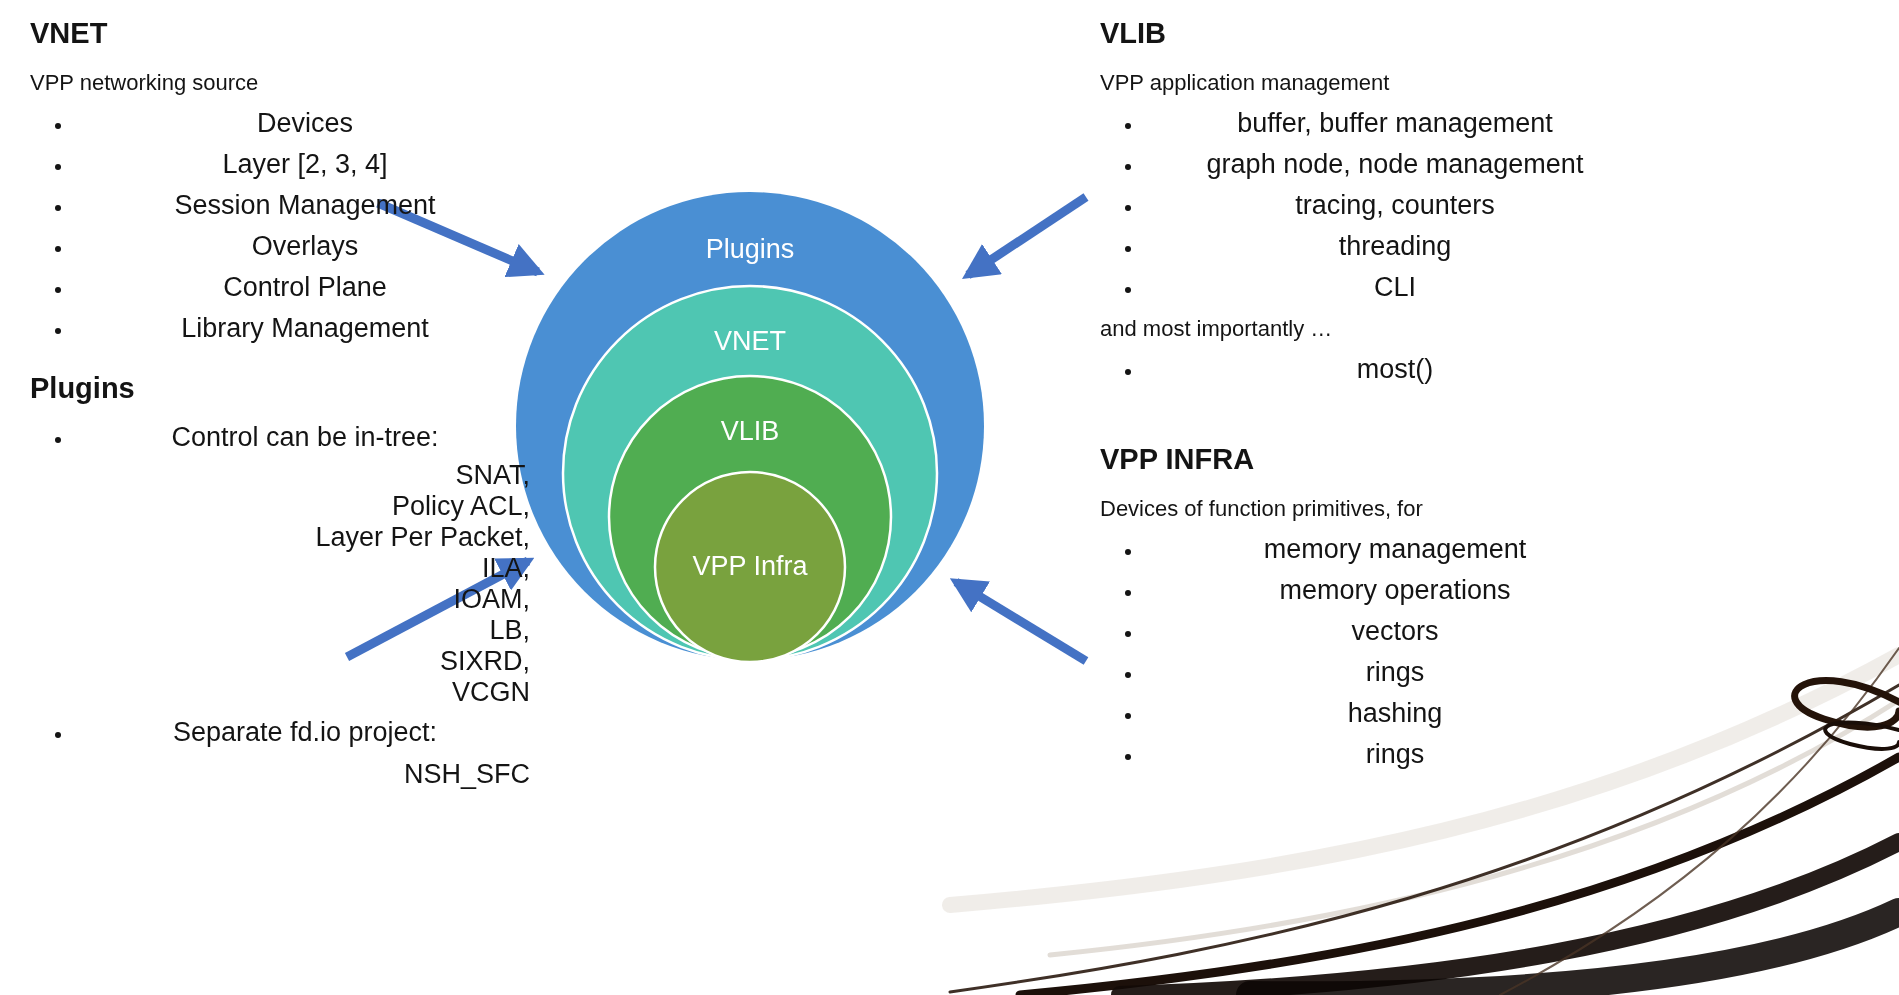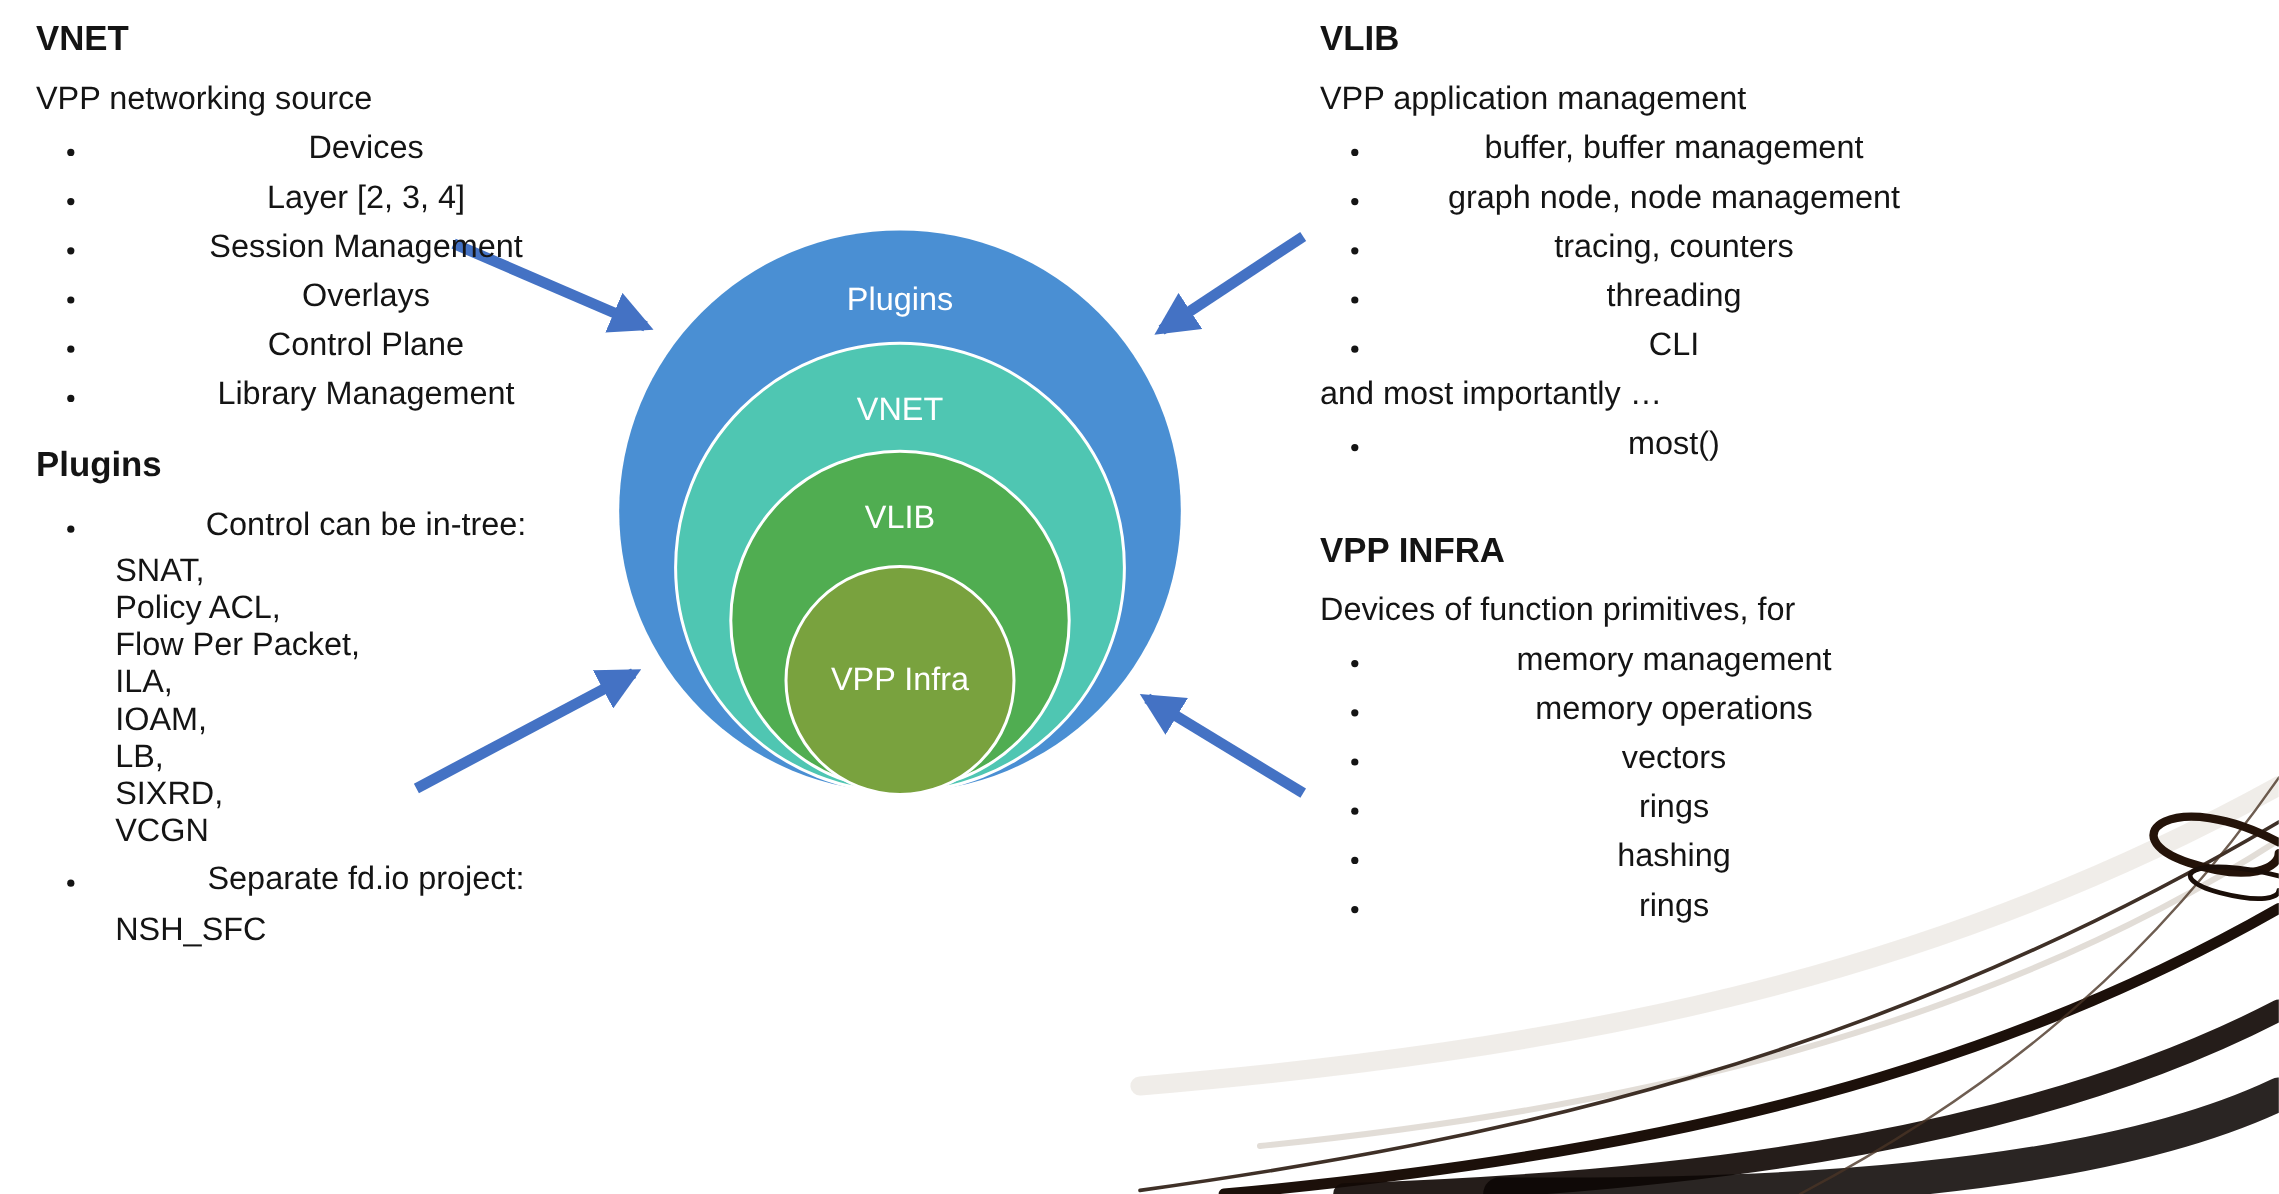--- a/index.html
+++ b/index.html
@@ -14,27 +14,27 @@
 
   .art { position:absolute; left:0; top:0; width:1899px; height:995px; }
 
   .col { position:absolute; top:12px; }
   .col-left  { left:30px;  width:500px; }
   .col-right { left:1100px; width:540px; }
 
   .sec-title { font-size:29px; font-weight:bold; line-height:34px; margin:4px 0 12px 0; }
   .sec-title.gap-top { margin-top:22px; }
   .sec-title.big-gap-top { margin-top:52px; }
-  .body-line { font-size:27px; line-height:41px; }
+  .body-line { font-size:22px; line-height:41px; }
 
   ul.bullets { list-style:disc outside; margin:0 0 0 0; padding-left:44px; }
   ul.bullets > li { font-size:27px; line-height:41px; padding-left:6px;text-align:center; }
   ul.bullets > li::marker { font-size:20px; }
 
-  .sub-list { padding-left:66px; margin:2px 0 4px 0; }
+  .sub-list { padding-left:66px; margin:2px 0 4px 0;text-align:right; }
   .sub-list .sub-item { font-size:27px; line-height:31px; }
   .sub-list.loose { margin-top:6px; }
   .mt { margin-top:22px; }
 
   .circle-label {
     position:absolute; left:750px; transform:translateX(-50%);
     color:#ffffff; font-size:27px; line-height:32px; white-space:nowrap;
     text-align:center;
   }
   .lbl-plugins  { top:233px; }
@@ -94,21 +94,21 @@
       <li>Library Management</li>
     </ul>
 
     <div class="sec-title gap-top">Plugins</div>
     <ul class="bullets">
       <li>Control can be in-tree:</li>
     </ul>
     <div class="sub-list">
       <div class="sub-item">SNAT,</div>
       <div class="sub-item">Policy ACL,</div>
-      <div class="sub-item">Flow Per Packet,</div>
+      <div class="sub-item">Layer Per Packet,</div>
       <div class="sub-item">ILA,</div>
       <div class="sub-item">IOAM,</div>
       <div class="sub-item">LB,</div>
       <div class="sub-item">SIXRD,</div>
       <div class="sub-item">VCGN</div>
     </div>
     <ul class="bullets mt">
       <li>Separate fd.io project:</li>
     </ul>
     <div class="sub-list loose">

